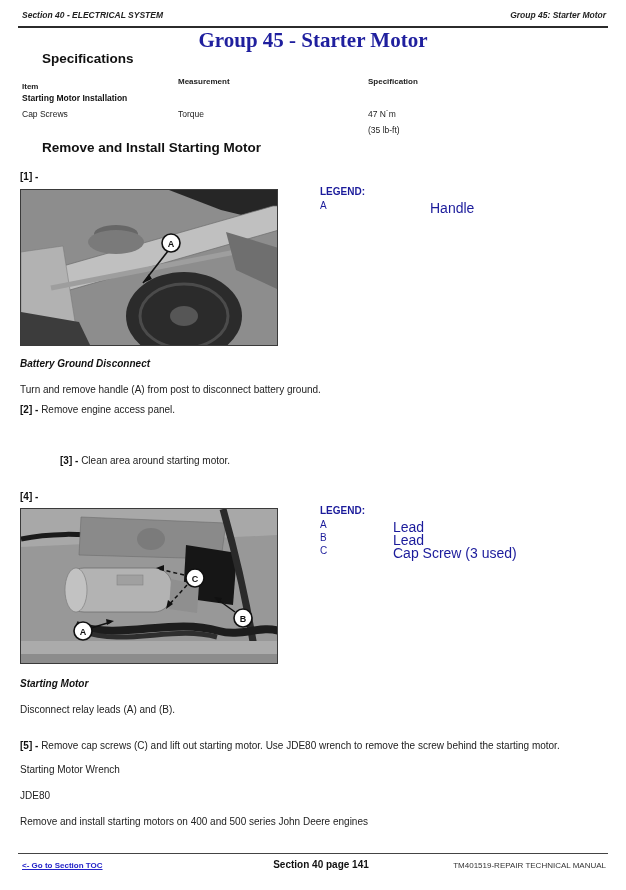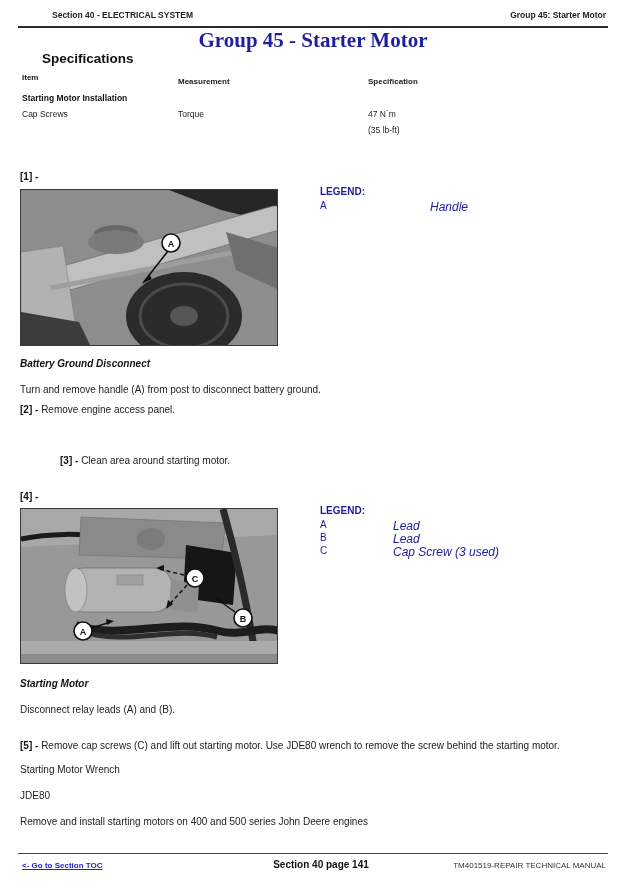--- a/index.html
+++ b/index.html
@@ -8,40 +8,40 @@
     position: relative;
     width: 626px;
     height: 890px;
     background: #ffffff;
     font-family: "Liberation Sans", sans-serif;
     color: #1a1a1a;
     overflow: hidden;
     margin: 0 auto;
   }
   .abs { position: absolute; }
-  .hdr-txt { font-size: 8.5px; font-weight: bold; color: #222; margin-left: 30px; }
+  .hdr-txt { font-size: 8.5px; font-weight: bold; font-style: italic; color: #222; }
   .rule-top { left: 18px; right: 18px; top: 26px; border-top: 2px solid #2b2b2b; }
   .rule-bottom { left: 18px; right: 18px; top: 853px; border-top: 1.5px solid #444; }
   .doc-title {
     left: 0; right: 0; top: 28px;
     text-align: center;
     font-family: "Liberation Serif", serif;
     font-size: 21px; font-weight: bold;
     color: #1f1f9e;
   }
   .h2 { font-size: 13.5px; font-weight: bold; color: #111; }
   .tbl-head { font-size: 8px; font-weight: bold; color: #222; }
   .tbl-cell { font-size: 8.5px; color: #222; }
   .tbl-group { font-size: 8.5px; font-weight: bold; color: #111; }
   .body-text { font-size: 10px; color: #222; line-height: 1.25; }
   .step-label { font-weight: bold; color: #111; }
   .caption { font-size: 10px; font-weight: bold; font-style: italic; color: #111; }
   .legend-title { font-size: 10px; font-weight: bold; color: #1b1b9b; }
   .legend-key { font-size: 10px; color: #1b1b9b; }
-  .legend-val { font-size: 12px; color: #1b1b9b; font-style: italic; }
+  .legend-val { font-size: 14px; color: #1b1b9b; }
   .figure {
     border: 1px solid #3a3a3a;
     background: #8f8f8f;
     overflow: hidden;
   }
   .figure svg { display: block; }
   .footer-link {
     font-size: 8px; color: #2323c8; text-decoration: underline; font-weight: bold;
     cursor: pointer;
   }
@@ -54,31 +54,32 @@
 <div class="page">
 
   <div class="abs hdr-txt" style="left:22px; top:10px;">Section 40 - ELECTRICAL SYSTEM</div>
   <div class="abs hdr-txt" style="right:20px; top:10px;">Group 45: Starter Motor</div>
   <div class="abs rule-top"></div>
 
   <div class="abs doc-title">Group 45 - Starter Motor</div>
 
   <div class="abs h2" style="left:42px; top:51px;">Specifications</div>
 
-  <div class="abs tbl-head" style="left:22px; top:73px;">Item</div>
+  <div class="abs tbl-head" style="left:22px; top:82px;">Item</div>
   <div class="abs tbl-head" style="left:178px; top:77px;">Measurement</div>
   <div class="abs tbl-head" style="left:368px; top:77px;">Specification</div>
 
   <div class="abs tbl-group" style="left:22px; top:93px;">Starting Motor Installation</div>
 
   <div class="abs tbl-cell" style="left:22px; top:109px;">Cap Screws</div>
   <div class="abs tbl-cell" style="left:178px; top:109px;">Torque</div>
   <div class="abs tbl-cell" style="left:368px; top:109px;">47 N˙m</div>
   <div class="abs tbl-cell" style="left:368px; top:125px;">(35 lb-ft)</div>
 
+  <div class="abs h2" style="left:42px; top:140px;">Remove and Install Starting Motor</div>
 
   <div class="abs body-text step-label" style="left:20px; top:171px;">[1] -</div>
 
   <div class="abs figure" style="left:20px; top:189px; width:258px; height:157px;">
     <svg width="258" height="157" viewBox="0 0 258 157">
       <rect x="0" y="0" width="258" height="157" fill="#8d8d8d"></rect>
       <polygon points="148,0 258,0 258,34 200,20" fill="#262626"></polygon>
       <polygon points="0,88 252,16 258,16 258,40 0,114" fill="#c0c0c0" stroke="#6b6b6b" stroke-width="0.7"></polygon>
       <polygon points="0,62 42,56 58,157 0,157" fill="#b2b2b2" stroke="#777" stroke-width="0.5"></polygon>
       <polygon points="0,122 58,132 70,157 0,157" fill="#3c3c3c"></polygon>

